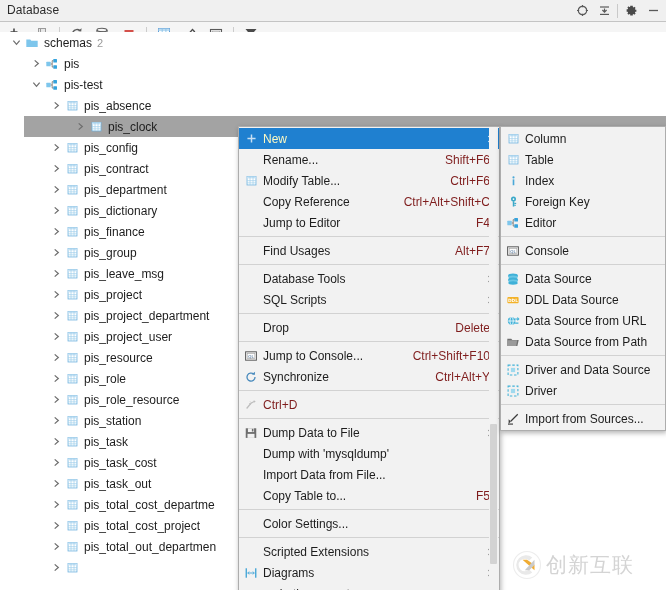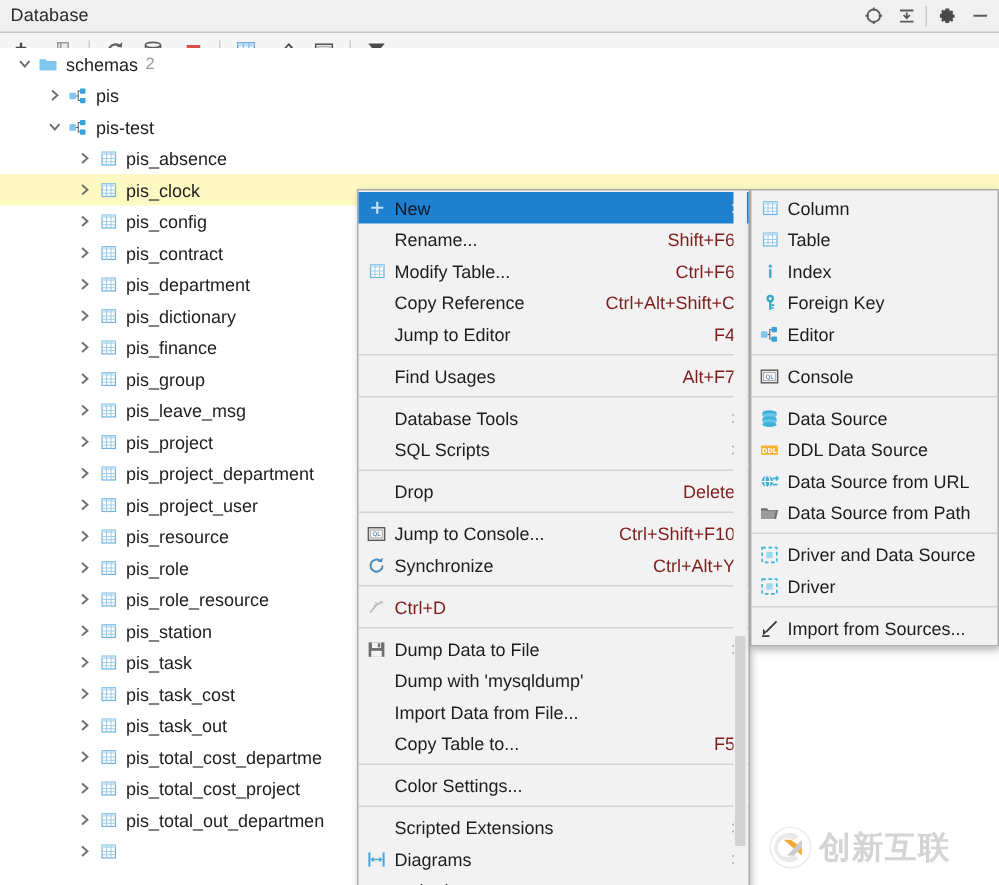--- a/index.html
+++ b/index.html
@@ -59,21 +59,21 @@
     overflow: hidden;
   }
   .tree-row {
     position: relative;
     height: 21px;
     display: flex; align-items: center;
     white-space: nowrap;
     font-size: 12px;
     color: #1d1d1d;
   }
-  .tree-row.selected { background: #fef9c3; }
+  .tree-row.selected { background: #a3a3a3; margin-left: 24px; }
   .tw-arrow {
     width: 13px; height: 21px; flex: 0 0 13px;
     display: flex; align-items: center; justify-content: center;
     color: #7a7a7a; font-size: 10px;
   }
   .tw-icon { width: 18px; height: 21px; flex: 0 0 18px;
     display: flex; align-items: center; justify-content: center; }
   .tw-label { padding-left: 3px; }
   .tw-count { color: #9a9a9a; padding-left: 5px; font-size: 11px; }
 
@@ -91,21 +91,21 @@
 
   .mi {
     position: relative;
     height: 21px;
     display: flex; align-items: center;
     font-size: 12px;
     color: #1d1d1d;
     padding: 0 0 0 0;
     white-space: nowrap;
   }
-  .mi.sel { background: #1f80d0; color: #0f172a; }
+  .mi.sel { background: #1f80d0; color: #fef9c3; }
   .mi.disabled { color: #a6a6a6; }
   .mi-icon {
     width: 24px; flex: 0 0 24px; height: 21px;
     display: flex; align-items: center; justify-content: center;
   }
   .mi-label { flex: 1 1 auto; padding-right: 12px; }
   .mi-accel {
     flex: 0 0 auto; color: #7f1d1d; font-size: 12px; padding-right: 9px;
   }
   .mi-arrow {
@@ -126,21 +126,21 @@
   }
 
   
   .watermark {
     position: absolute; left: 512px; top: 550px;
     display: flex; align-items: center;
     opacity: .95;
   }
   .wm-logo { width: 30px; height: 30px; }
   .wm-text {
-    font-size: 21px; font-weight: bold;
+    font-size: 21px; font-weight: normal;
     color: #d2d2d2;
     letter-spacing: 1px;
     margin-left: 4px;
     font-family: "DejaVu Sans", sans-serif;
   }
 </style>
 </head>
 <body>
 
 <div id="root">

